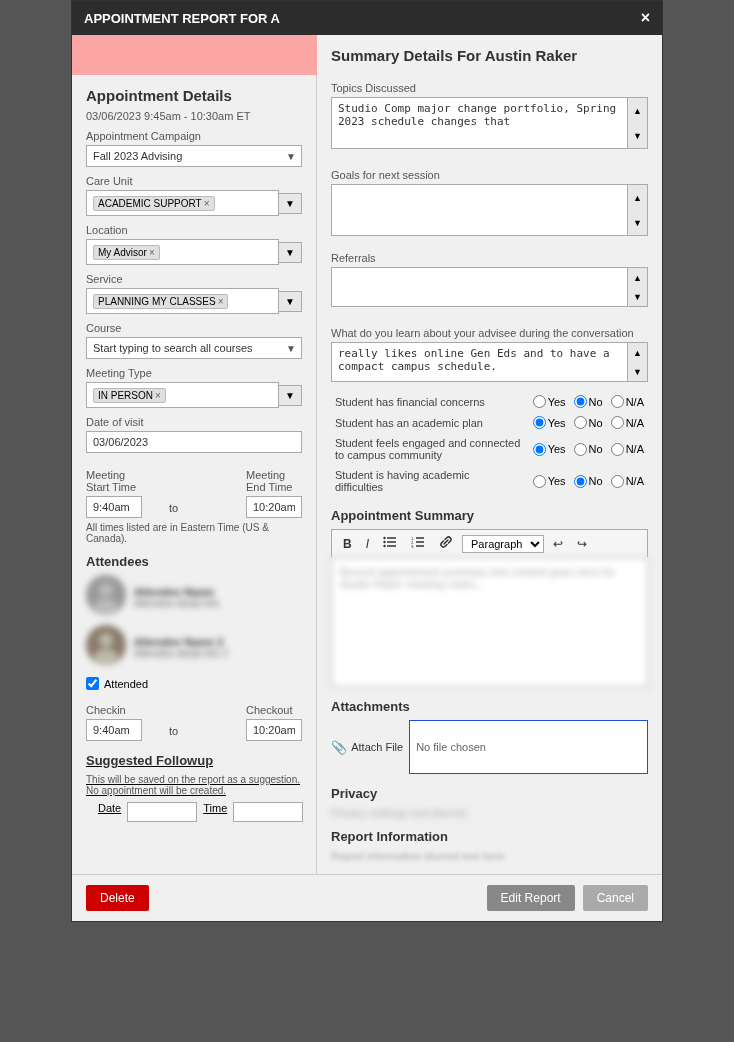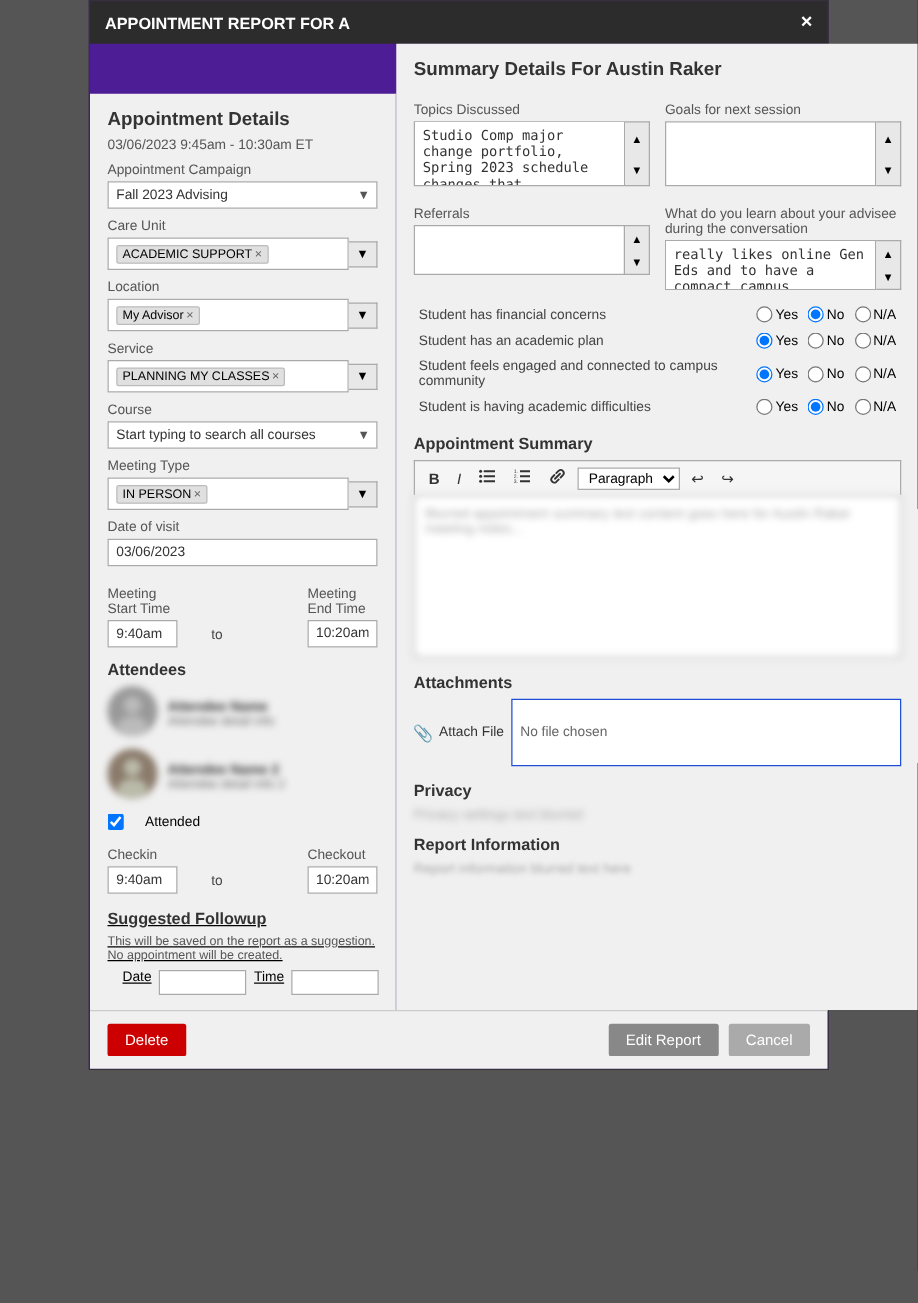--- a/index.html
+++ b/index.html
@@ -7,21 +7,21 @@
       font-family: Arial, sans-serif;
       font-size: 12px;
       background: #555;
       display: flex;
       justify-content: center;
       align-items: flex-start;
       min-height: 1042px;
     }
     .modal {
       width: 592px;
-      background: #4c1d95;
+      background: #fca5a5;
       border: 1px solid #333;
       position: relative;
     }
     .modal-header {
       background: #2c2c2c;
       color: #fff;
       padding: 8px 12px;
       display: flex;
       justify-content: space-between;
       align-items: center;
@@ -171,21 +171,21 @@
       color: #333;
       font-weight: bold;
     }
     .attendee-detail {
       font-size: 10px;
       color: #666;
     }
     .checkbox-row {
       display: flex;
       align-items: center;
-      gap: 17px;
+      gap: 5px;
       margin-top: 8px;
       font-size: 11px;
     }
     .suggested-section {
       margin-top: 12px;
       text-decoration: underline;
     }
     .suggested-desc {
       font-size: 10px;
       color: #555;
@@ -210,20 +210,21 @@
     .summary-title {
       font-size: 15px;
       font-weight: bold;
       color: #333;
       margin-bottom: 10px;
     }
     .two-col-summary {
       display: flex;
       gap: 12px;
       margin-bottom: 8px;
+      flex-direction: column;
     }
     .two-col-summary > div {
       flex: 1;
     }
     .textarea-with-arrows {
       display: flex;
       align-items: stretch;
     }
     .textarea-with-arrows textarea {
       flex: 1;
@@ -489,20 +490,21 @@
         </div>
         <div style="display:flex;align-items:flex-end;padding-bottom:4px;">
           <span class="to-label">to</span>
         </div>
         <div>
           <div class="field-label">Meeting End Time</div>
           <input type="text" class="date-input" value="10:20am" style="">
         </div>
       </div>
 
+      <div class="timezone-note">All times listed are in Eastern Time (US &amp; Canada).</div>
 
       <div class="attendees-section">
         <div class="section-title" style="font-size:13px;">Attendees</div>
         <div style="display:flex;align-items:center;gap:8px;margin-top:6px;">
           <div class="attendee-avatar blurred">
             <svg width="40" height="40" viewBox="0 0 40 40">
                 <circle cx="20" cy="20" r="20" fill="#999"></circle>
                 <circle cx="20" cy="15" r="7" fill="#bbb"></circle>
                 <ellipse cx="20" cy="32" rx="12" ry="8" fill="#bbb"></ellipse>
               </svg>

